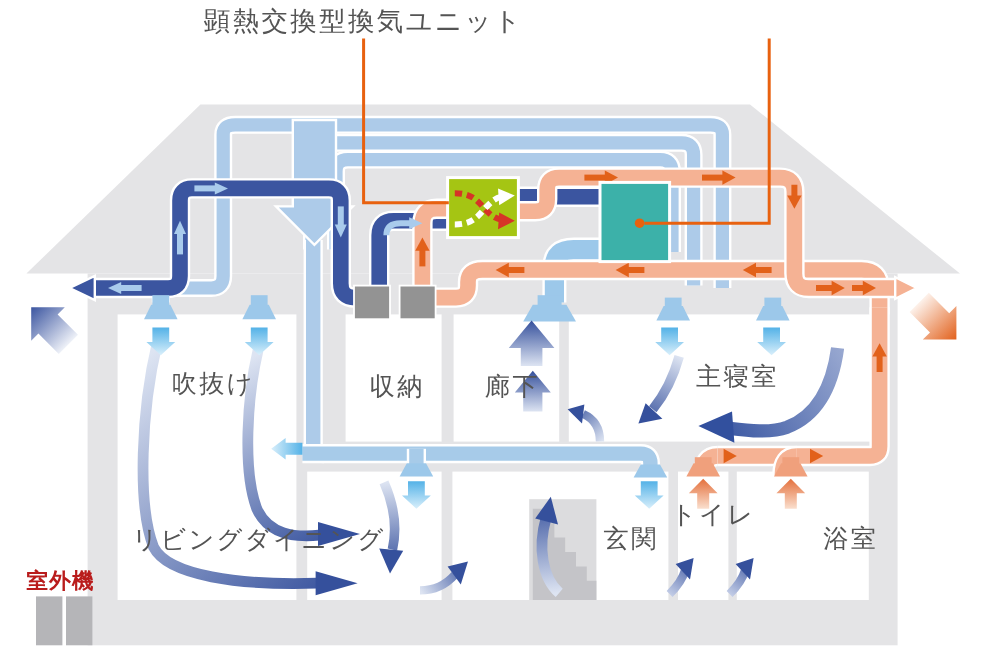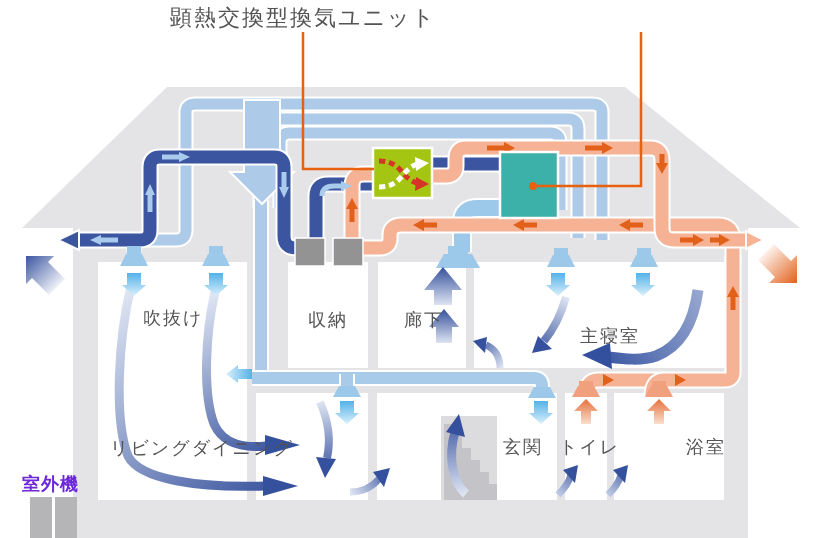--- a/index.html
+++ b/index.html
@@ -1,22 +1,22 @@
 <!DOCTYPE html>
 <html><head>
 <meta charset="utf-8">
 <style>
   html,body{margin:0;padding:0;background:#ffffff;}
   #stage{position:relative;width:827px;height:538px;overflow:hidden;
          font-family:"Liberation Sans","DejaVu Sans",sans-serif;}
   #stage svg{position:absolute;left:0;top:0;}
   .lbl{position:absolute;color:#545454;white-space:nowrap;}
   .callout-lbl{font-size:22px;letter-spacing:2px;text-align:center;}
-  .room-lbl{font-size:18px;letter-spacing:2px;}
-  .outdoor-lbl{font-size:18px;letter-spacing:1px;color:#6d28d9;font-weight:bold;}
+  .room-lbl{font-size:21px;letter-spacing:2px;}
+  .outdoor-lbl{font-size:18px;letter-spacing:1px;color:#b91c1c;font-weight:bold;}
 </style>
 </head>
 <body>
 
 <div id="stage">
 <svg width="827" height="538" viewBox="0 0 827 538">
   <defs>
     <linearGradient id="gL" x1="26" y1="256" x2="57" y2="287" gradientUnits="userSpaceOnUse">
       <stop offset="0" stop-color="#3b55a0"></stop>
           <stop offset="1" stop-color="#eef1f8"></stop>
@@ -284,19 +284,19 @@
     <path d="M641 32 V186 H537"></path>
     <circle cx="533" cy="186" r="4" fill="#e8610f" stroke="none"></circle>
   </g>
 </svg>
 
 <div class="lbl callout-lbl" style="left:150px;top:3px;width:306px;">顕熱交換型換気ユニット</div>
 
 <div class="lbl room-lbl" style="left:143px;top:306px;">吹抜け</div>
 <div class="lbl room-lbl" style="left:308px;top:308px;">収納</div>
 <div class="lbl room-lbl" style="left:404px;top:308px;">廊下</div>
-<div class="lbl room-lbl" style="left:580px;top:324px;font-family:Liberation Mono, monospace;">主寝室</div>
+<div class="lbl room-lbl" style="left:580px;top:300px;font-family:Liberation Mono, monospace;">主寝室</div>
 <div class="lbl room-lbl" style="left:110px;top:436px;">リビングダイニング</div>
 <div class="lbl room-lbl" style="left:503px;top:435px;">玄関</div>
-<div class="lbl room-lbl" style="left:559px;top:435px;">トイレ</div>
+<div class="lbl room-lbl" style="left:559px;top:415px;">トイレ</div>
 <div class="lbl room-lbl" style="left:686px;top:435px;">浴室</div>
 <div class="lbl outdoor-lbl" style="left:22px;top:472px;">室外機</div>
 </div>
 
 </body></html>

